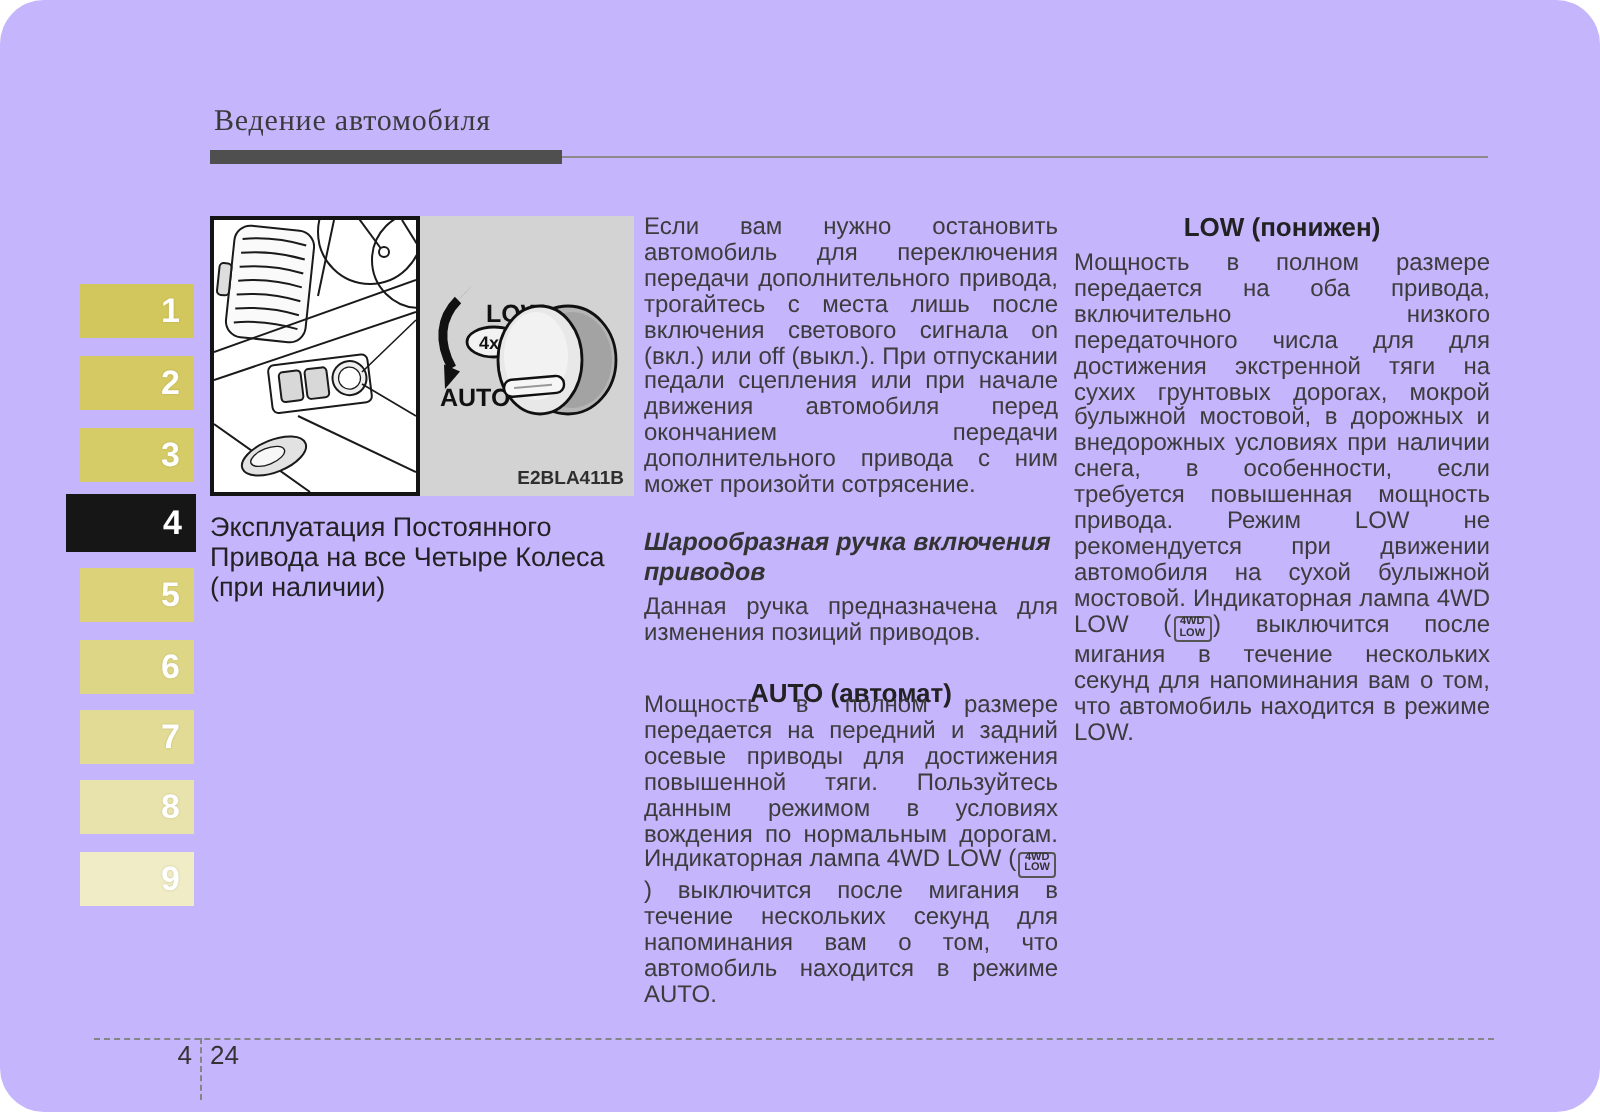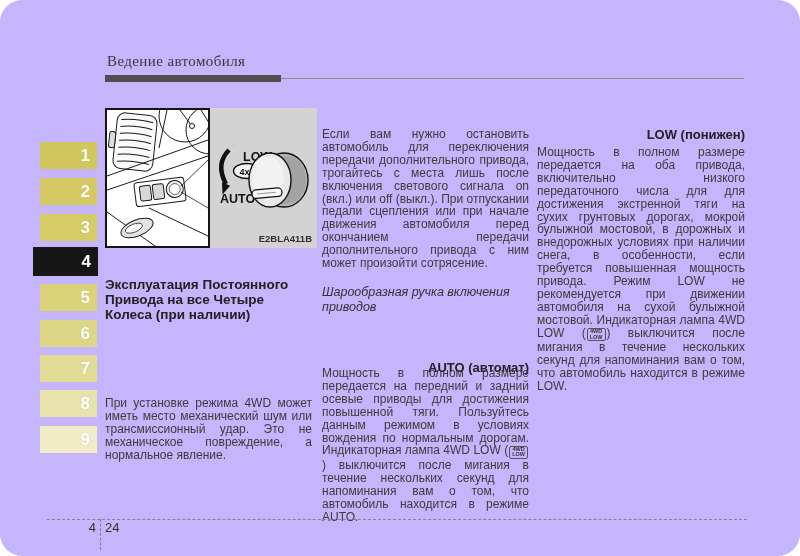--- a/index.html
+++ b/index.html
@@ -19,27 +19,27 @@
   .tab.active{left:33px;width:65px;height:29px;}
   .tab.active span{text-shadow:none;}
 
   
   .figure{position:absolute;left:105px;top:108px;width:212px;height:140px;}
   .fig-draw{position:absolute;left:0;top:0;width:105px;height:140px;background:#fff;
             border:2px solid #141414;box-sizing:border-box;overflow:hidden;}
   .fig-gray{position:absolute;left:105px;top:0;width:107px;height:140px;background:#d3d3d3;}
 
   
-  .blk{position:absolute;text-align:justify;font-size:12px;line-height:12.9px;color:#3c3c3c;margin-top:21px;}
+  .blk{position:absolute;text-align:justify;font-size:12px;line-height:12.9px;color:#3c3c3c;}
   .c1{left:105px;width:207px;}
   .c2{left:322px;width:207px;}
   .c3{left:537px;width:208px;}
-  .h1{font-size:13.5px;line-height:15px;font-weight:bold;color:#222;text-align:left;}
-  .h2{font-size:13px;line-height:14px;font-weight:bold;color:#222;text-align:right;}
-  .h2i{font-size:12.5px;line-height:14.5px;font-weight:normal;font-style:italic;color:#333;text-align:left;}
+  .h1{font-size:13.5px;line-height:15px;font-weight:normal;color:#222;text-align:left;}
+  .h2{font-size:13px;line-height:14px;font-weight:bold;color:#222;text-align:center;}
+  .h2i{font-size:12.5px;line-height:14.5px;font-weight:bold;font-style:italic;color:#333;text-align:left;}
 
   
   .ind{display:inline-block;vertical-align:-2px;border:1px solid #555;border-radius:2px;
        padding:0 2px;margin:0 1px;text-align:center;}
   .ind span{display:block;font-size:5.5px;line-height:5.8px;font-weight:bold;color:#333;}
 
   
   .ft-line{position:absolute;left:47px;top:519px;width:700px;border-top:1px dashed #858585;}
   .ft-vline{position:absolute;left:100px;top:519px;height:31px;border-left:1px dashed #858585;}
   .ft-num{position:absolute;top:520px;font-size:13px;color:#333;}
@@ -153,24 +153,24 @@
             <rect x="42" y="81" width="30" height="8.5" rx="4" fill="#f6f6f6" stroke="#111" stroke-width="1.2"></rect>
             <line x1="47" y1="85.2" x2="66" y2="85.2" stroke="#999"></line>
           </g>
         </g>
         <text x="102" y="134" text-anchor="end" font-size="9.5" font-weight="bold" fill="#2f2f2f" font-family="Liberation Sans, sans-serif">E2BLA411B</text>
       </svg>
     </div>
   </div>
 
   <div class="blk c1 h1" style="top:256px">Эксплуатация Постоянного Привода на все Четыре Колеса (при наличии)</div>
-  <div class="blk c1" style="top:376px">При установке режима 4WD может иметь место механический шум или трансмиссионный удар. Это не механическое повреждение, а нормальное явление.</div>
 
   <div class="blk c2" style="top:107px">Если вам нужно остановить автомобиль для переключения передачи дополнительного привода, трогайтесь с места лишь после включения светового сигнала on (вкл.) или off (выкл.). При отпускании педали сцепления или при начале движения автомобиля перед окончанием передачи дополнительного привода с ним может произойти сотрясение.</div>
   <div class="blk c2 h2i" style="top:264px">Шарообразная ручка включения приводов</div>
+  <div class="blk c2" style="top:297px">Данная ручка предназначена для изменения позиций приводов.</div>
   <div class="blk c2 h2" style="top:340px">AUTO (автомат)</div>
   <div class="blk c2" style="top:346px">
     <span>Мощность в полном размере передается на передний и задний осевые приводы для достижения повышенной тяги. Пользуйтесь данным режимом в условиях вождения по нормальным дорогам. Индикаторная лампа 4WD LOW (</span><span class="ind"><span>4WD</span><span>LOW</span></span><span>) выключится после мигания в течение нескольких секунд для напоминания вам о том, что автомобиль находится в режиме AUTO.</span>
   </div>
 
   <div class="blk c3 h2" style="top:107px">LOW (понижен)</div>
   <div class="blk c3" style="top:125px">
     <span>Мощность в полном размере передается на оба привода, включительно низкого передаточного числа для для достижения экстренной тяги на сухих грунтовых дорогах, мокрой булыжной мостовой, в дорожных и внедорожных условиях при наличии снега, в особенности, если требуется повышенная мощность привода. Режим LOW не рекомендуется при движении автомобиля на сухой булыжной мостовой. Индикаторная лампа 4WD LOW (</span><span class="ind"><span>4WD</span><span>LOW</span></span><span>) выключится после мигания в течение нескольких секунд для напоминания вам о том, что автомобиль находится в режиме LOW.</span>
   </div>
 

